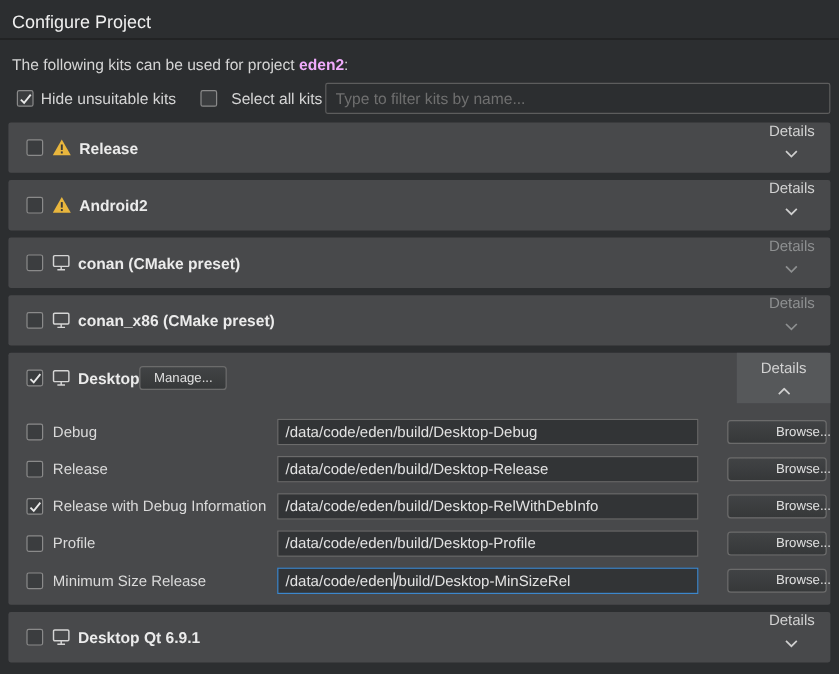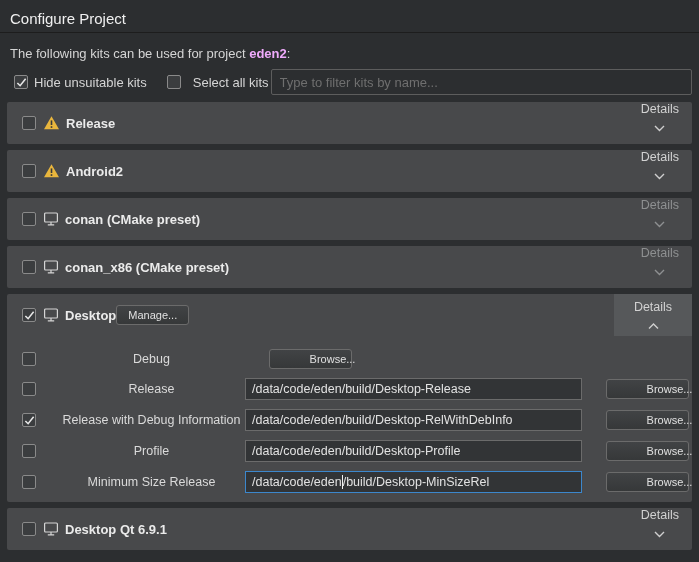--- a/index.html
+++ b/index.html
@@ -54,21 +54,21 @@
     height:20px; background:linear-gradient(#414345,#363839);
     border:1px solid #6b6b6b; border-radius:3px;
     color:#e0e0e0; font-size:11px; font-family:inherit;
     display:flex; align-items:center; justify-content:center; cursor:pointer;text-align:center;
   }
   .manage-btn { flex:none; padding:0 11px; margin-right:14px; }
   
   .config-rows { padding:13px 3px 9px 15px; }
   .config-row { display:flex; align-items:center; margin-bottom:9px; }
   .config-row:last-child { margin-bottom:0; }
-  .config-label { margin-left:22px; font-size:12.5px; color:#dadada; width:187px; flex:none; white-space:nowrap;text-align:center; }
+  .config-label { margin-left:8px; font-size:12.5px; color:#dadada; width:187px; flex:none; white-space:nowrap; }
   .path-input {
     flex:1; height:22px; display:flex; align-items:center;
     background:#323436; border:1px solid #6b6b6b;
     padding:0 6px; font-size:12.5px; color:#e2e2e2;
     white-space:pre; overflow:hidden; cursor:text;
   }
   .path-input.focused { border-color:#3c87cc; }
   .caret { width:1px; height:14px; background:#f0f0f0; flex:none; }
   .browse-btn { flex:none; width:83px; margin-left:24px;padding-left:44px; }
 </style>
@@ -208,20 +208,23 @@
       </div>
     </div>
 
     <div class="config-rows">
 
       <div class="config-row">
         <span class="checkbox">
           
         </span>
         <span class="config-label">Debug</span>
+        <div class="path-input">
+          <span>/data/code/eden/build/Desktop-Debug</span>
+        </div>
         <button class="btn browse-btn">Browse...</button>
       </div>
 
       <div class="config-row">
         <span class="checkbox">
           
         </span>
         <span class="config-label">Release</span>
         <div class="path-input">
           <span>/data/code/eden/build/Desktop-Release</span>

